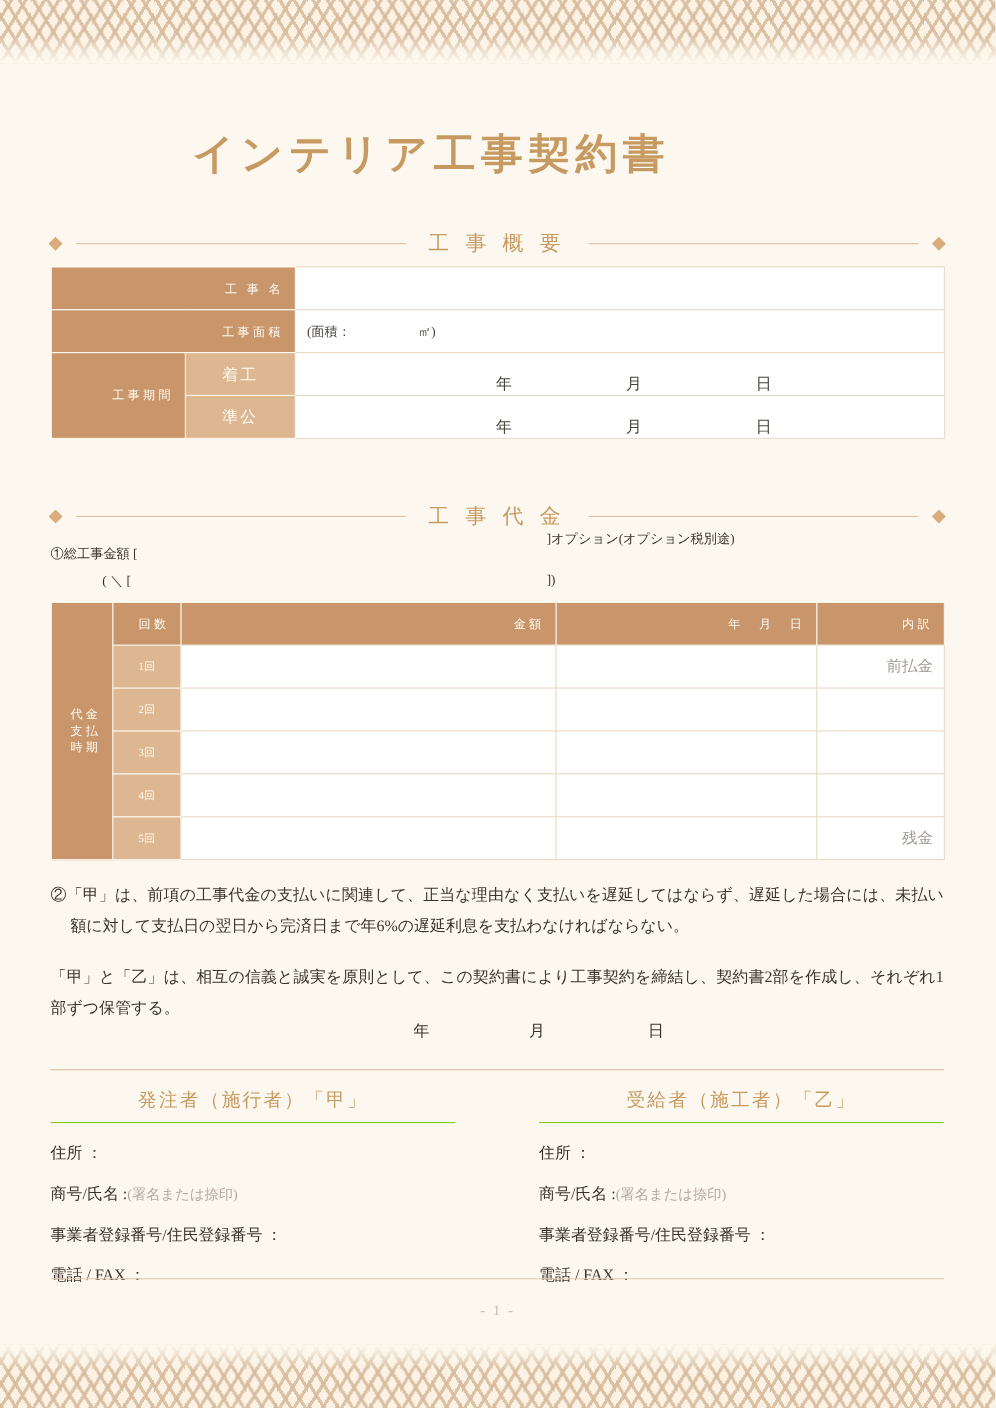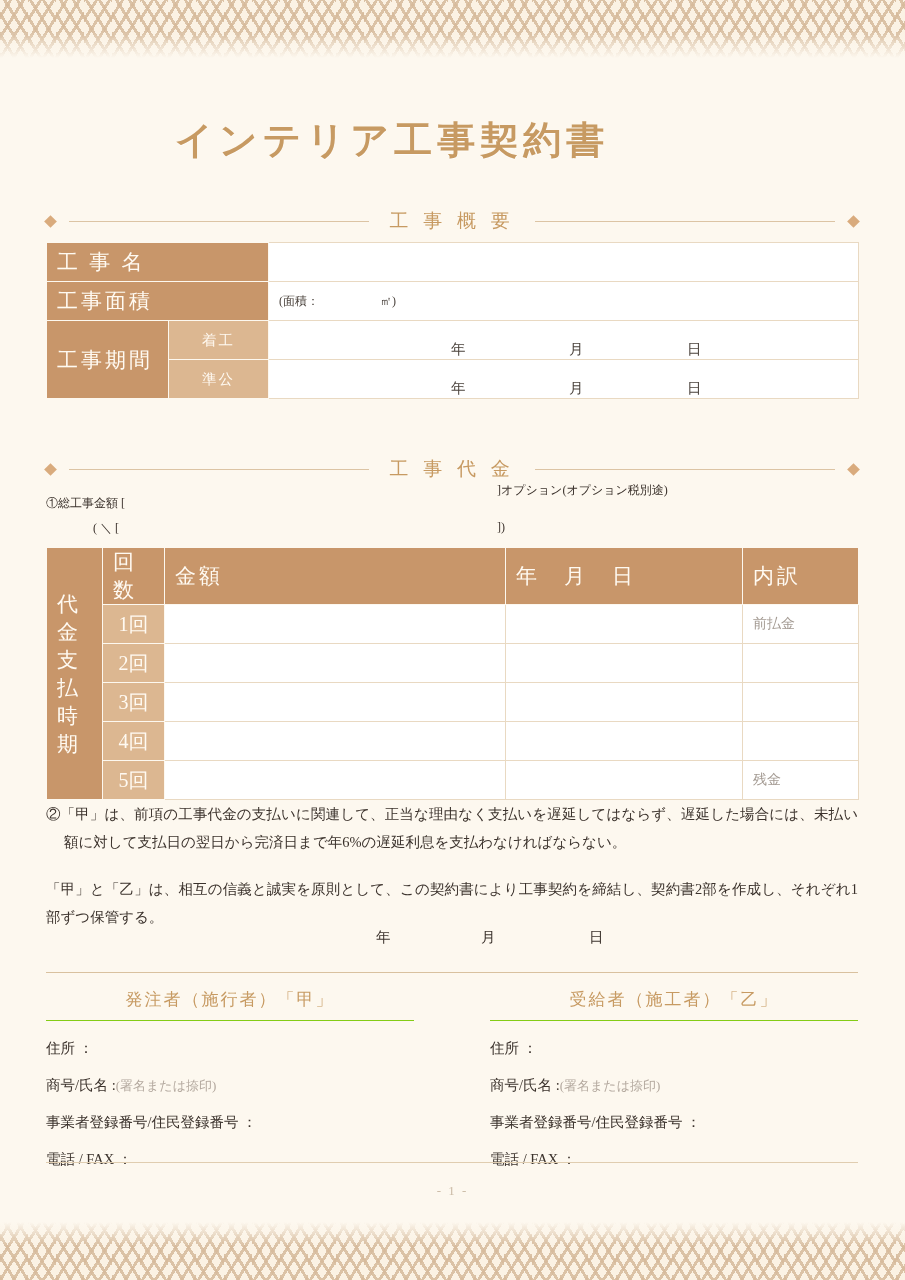--- a/index.html
+++ b/index.html
@@ -105,24 +105,24 @@
   .tbl td {
     border: 1px solid #e9d9c2;
     background: #ffffff;
     height: 39px;
     padding: 0 10px;
     vertical-align: middle;
   }
   .hdr-dark {
     background: #c8966a !important;
     color: #fffaf2;
-    text-align: left;
+    text-align: right;
     letter-spacing: 3px;
     border-color: #fdf8ef !important;
-    font-size: 21px;
+    font-size: 11px;
   }
   .hdr-light {
     background: #dcb791 !important;
     color: #fffaf2;
     text-align: center;
     letter-spacing: 2px;
     border-color: #fdf8ef !important;
     font-size: 14.5px;
   }
   .cell-blank { background: #fff; }
@@ -155,24 +155,24 @@
   }
 
   
   .pay-tbl { font-size: 14.5px; }
   .pay-tbl td { height: 39px; }
   .cnt-cell {
     background: #dcb791 !important;
     color: #fffaf2;
     text-align: center;
     border-color: #fdf8ef !important;
-    font-size: 20px;
+    font-size: 10px;
   }
   .note-cell {
-    text-align: left;
+    text-align: right;
     color: #a49b93;
     font-size: 14px;
   }
 
   
   .para {
     position: absolute;
     left: 46px;
     width: 812px;
     font-size: 14.5px;

